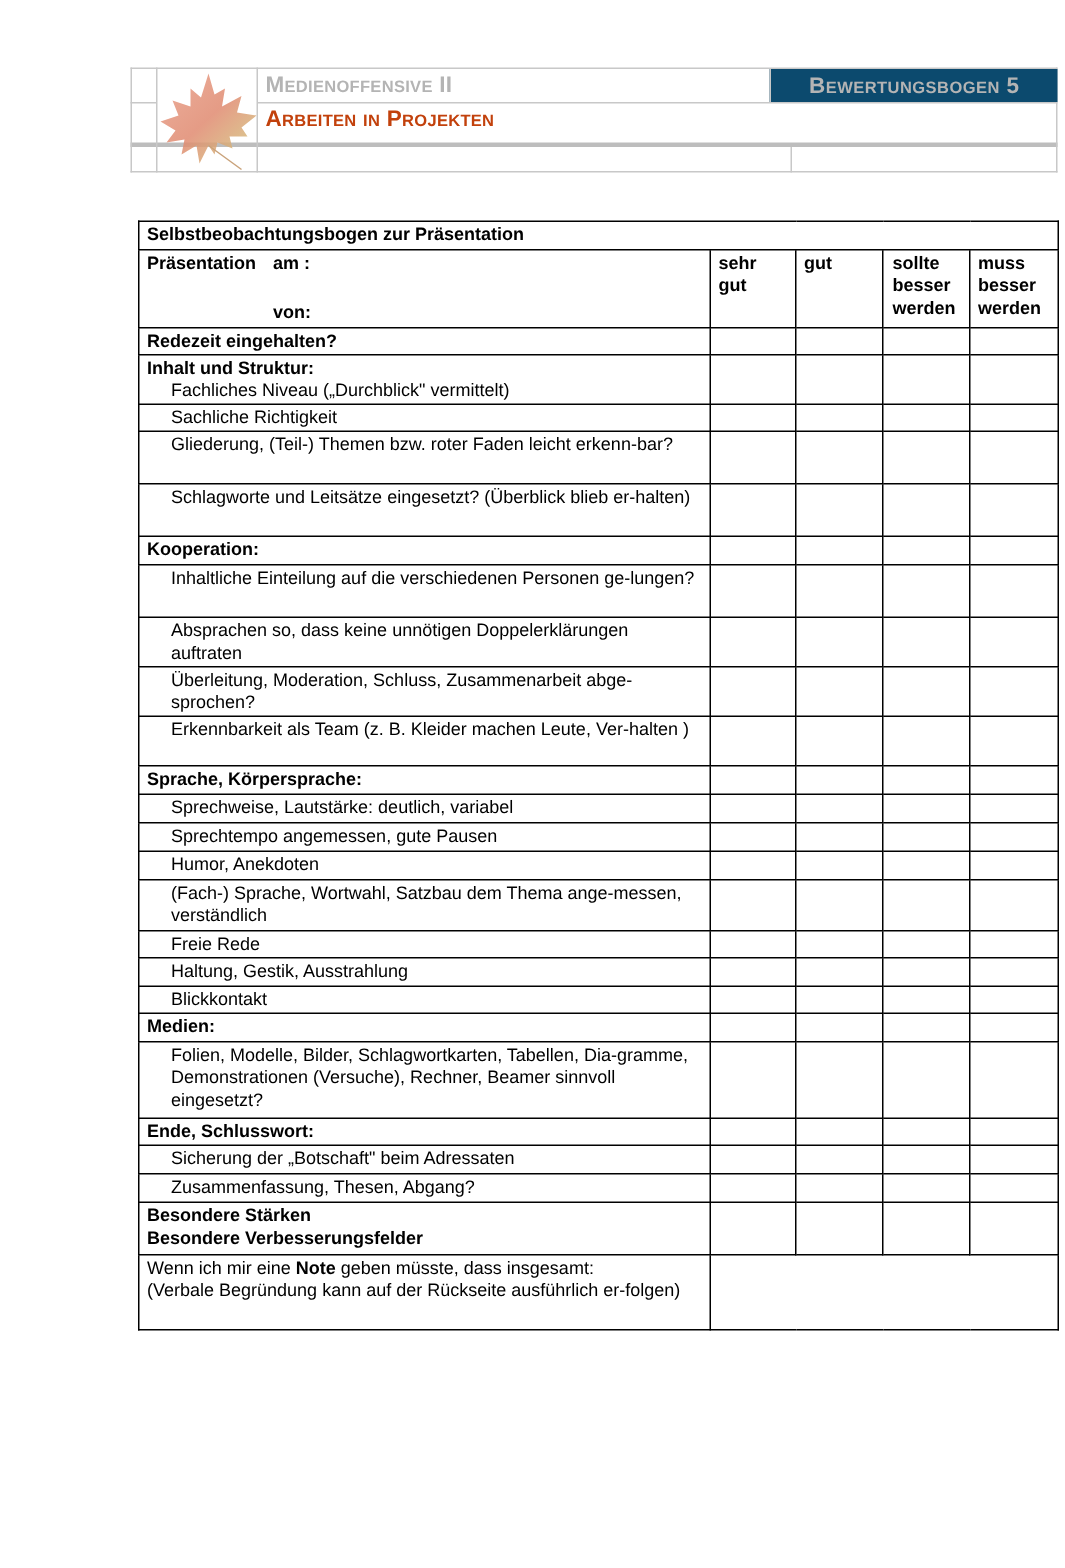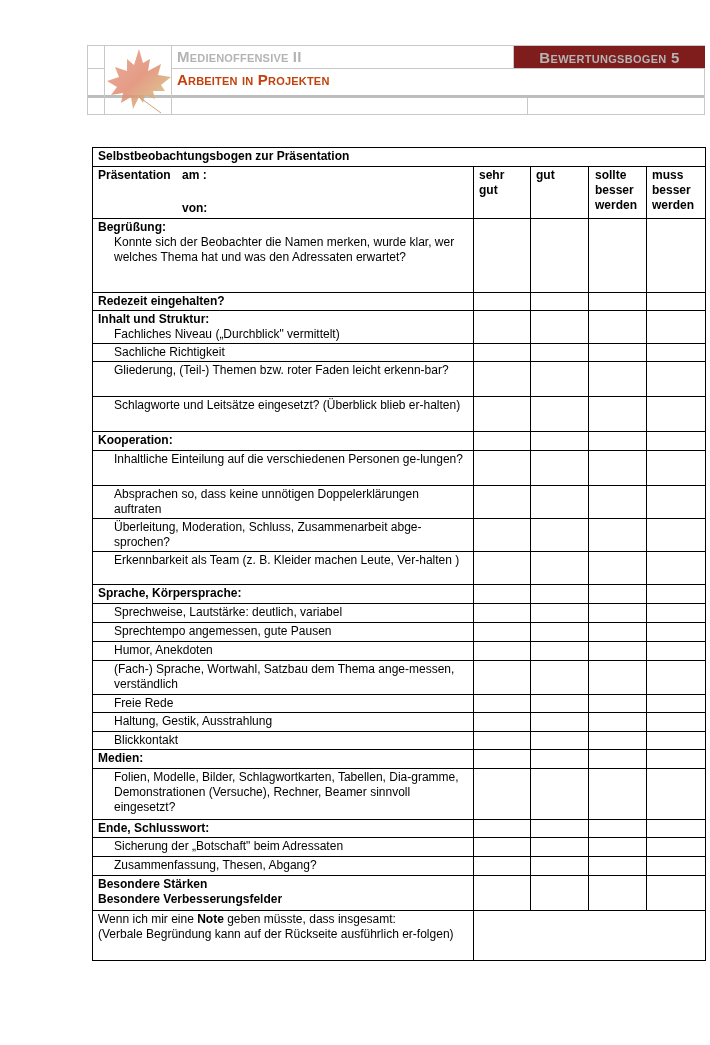--- a/index.html
+++ b/index.html
@@ -18,21 +18,21 @@
   .hl-c2 { left:84px; top:0; width:1px; height:70px; }
   .hl-right { left:617px; top:0; width:1px; height:70px; }
   .hl-c3 { left:440px; top:53px; width:1px; height:17px; }
   .hl-row1left { left:0; top:23px; width:17px; height:1px; }
 
   .h-title1 { position:absolute; left:90px; top:3px; font-size:15px; font-weight:bold;
               color:#b4b4b4; font-variant:small-caps; letter-spacing:0.2px; }
   .h-title2 { position:absolute; left:90px; top:26px; font-size:15px; font-weight:bold;
               color:#c2410c; font-variant:small-caps; letter-spacing:0.2px; }
   .h-badge { position:absolute; left:426px; top:1px; width:191px; height:22px;
-             background:#7f1d1d; border-left:1px solid #c8c8c8;
+             background:#0c4a6e; border-left:1px solid #c8c8c8;
              display:flex; align-items:center; justify-content:center;
              font-size:15px; font-weight:bold; color:#b4b4b4; font-variant:small-caps;
              letter-spacing:0.3px; }
   .leaf { position:absolute; left:16px; top:2px; width:72px; height:68px; }
 
   
   .tbl { position:absolute; left:92px; top:147px; width:613px; border-collapse:collapse;
          table-layout:fixed; font-size:12px; }
   .tbl td { border:1px solid #000; padding:1px 5px 1px 5px; vertical-align:top;
             line-height:15px; }
@@ -104,30 +104,20 @@
         <div>sollte</div>
           <div>besser</div>
           <div>werden</div>
       </td>
       <td class="colhead">
         <div>muss</div>
           <div>besser</div>
           <div>werden</div>
       </td>
     </tr>
-  <tr style="height: 74px;">
-        <td>
-          <div class="b">Begrüßung:</div>
-          <div style="padding-left:16px">Konnte sich der Beobachter die Namen merken, wurde klar, wer welches Thema hat und was den Adressaten erwartet?</div>
-        </td>
-        <td></td>
-        <td></td>
-        <td></td>
-        <td></td>
-      </tr>
       <tr style="height: 18px;">
         <td>
           <div class="b">Redezeit eingehalten?</div>
         </td>
         <td></td>
         <td></td>
         <td></td>
         <td></td>
       </tr>
       <tr style="height: 33px;">

